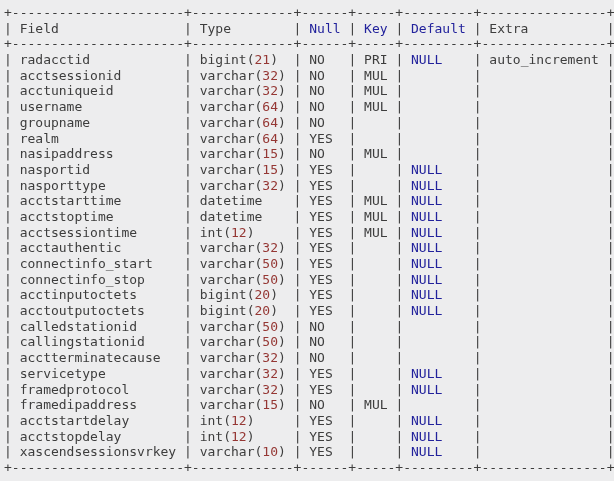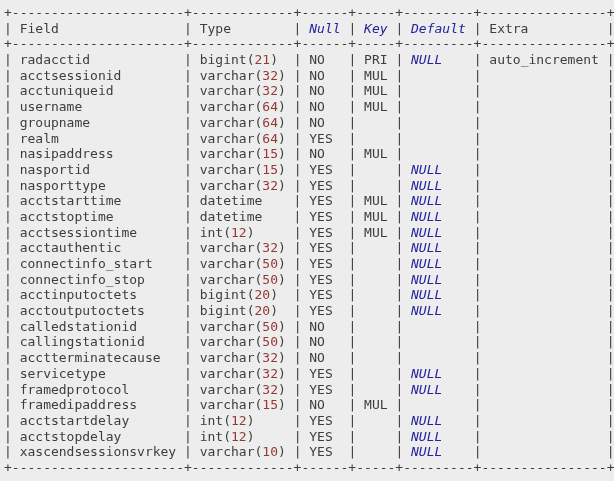--- a/index.html
+++ b/index.html
@@ -14,19 +14,19 @@
   .terminal {
     font-family: "DejaVu Sans Mono", "Liberation Mono", monospace;
     font-size: 13px;
     line-height: 15.7px;
     color: var(--text-color, #3d3d3d);
     padding: 5px 0 0 4px;
     white-space: pre;
     margin: 0;
   }
   .line { height: 15.7px; }
-  .kw  { color: var(--kw-color, #22229c); font-style: italic; }
+  .kw  { color: var(--kw-color, #22229c); }
   .num { color: var(--num-color, #953734); }
 </style>
 </head>
 <body>
 
 <pre class="terminal" id="ascii-table"><div class="line"><span>+----------------------+-------------+------+-----+---------+----------------+</span></div><div class="line"><span>| </span><span>Field                </span><span>| </span><span>Type        </span><span>| </span><span class="kw">Null</span><span> </span><span>| </span><span class="kw">Key</span><span> </span><span>| </span><span class="kw">Default</span><span> </span><span>| </span><span>Extra          </span><span>|</span></div><div class="line"><span>+----------------------+-------------+------+-----+---------+----------------+</span></div><div class="line"><span>| </span><span>radacctid            </span><span>| </span><span>bigint(</span><span class="num">21</span><span>)  </span><span>| </span><span>NO   </span><span>| </span><span>PRI </span><span>| </span><span class="kw">NULL</span><span>    </span><span>| </span><span>auto_increment </span><span>|</span></div><div class="line"><span>| </span><span>acctsessionid        </span><span>| </span><span>varchar(</span><span class="num">32</span><span>) </span><span>| </span><span>NO   </span><span>| </span><span>MUL </span><span>| </span><span>        </span><span>| </span><span>               </span><span>|</span></div><div class="line"><span>| </span><span>acctuniqueid         </span><span>| </span><span>varchar(</span><span class="num">32</span><span>) </span><span>| </span><span>NO   </span><span>| </span><span>MUL </span><span>| </span><span>        </span><span>| </span><span>               </span><span>|</span></div><div class="line"><span>| </span><span>username             </span><span>| </span><span>varchar(</span><span class="num">64</span><span>) </span><span>| </span><span>NO   </span><span>| </span><span>MUL </span><span>| </span><span>        </span><span>| </span><span>               </span><span>|</span></div><div class="line"><span>| </span><span>groupname            </span><span>| </span><span>varchar(</span><span class="num">64</span><span>) </span><span>| </span><span>NO   </span><span>| </span><span>    </span><span>| </span><span>        </span><span>| </span><span>               </span><span>|</span></div><div class="line"><span>| </span><span>realm                </span><span>| </span><span>varchar(</span><span class="num">64</span><span>) </span><span>| </span><span>YES  </span><span>| </span><span>    </span><span>| </span><span>        </span><span>| </span><span>               </span><span>|</span></div><div class="line"><span>| </span><span>nasipaddress         </span><span>| </span><span>varchar(</span><span class="num">15</span><span>) </span><span>| </span><span>NO   </span><span>| </span><span>MUL </span><span>| </span><span>        </span><span>| </span><span>               </span><span>|</span></div><div class="line"><span>| </span><span>nasportid            </span><span>| </span><span>varchar(</span><span class="num">15</span><span>) </span><span>| </span><span>YES  </span><span>| </span><span>    </span><span>| </span><span class="kw">NULL</span><span>    </span><span>| </span><span>               </span><span>|</span></div><div class="line"><span>| </span><span>nasporttype          </span><span>| </span><span>varchar(</span><span class="num">32</span><span>) </span><span>| </span><span>YES  </span><span>| </span><span>    </span><span>| </span><span class="kw">NULL</span><span>    </span><span>| </span><span>               </span><span>|</span></div><div class="line"><span>| </span><span>acctstarttime        </span><span>| </span><span>datetime    </span><span>| </span><span>YES  </span><span>| </span><span>MUL </span><span>| </span><span class="kw">NULL</span><span>    </span><span>| </span><span>               </span><span>|</span></div><div class="line"><span>| </span><span>acctstoptime         </span><span>| </span><span>datetime    </span><span>| </span><span>YES  </span><span>| </span><span>MUL </span><span>| </span><span class="kw">NULL</span><span>    </span><span>| </span><span>               </span><span>|</span></div><div class="line"><span>| </span><span>acctsessiontime      </span><span>| </span><span>int(</span><span class="num">12</span><span>)     </span><span>| </span><span>YES  </span><span>| </span><span>MUL </span><span>| </span><span class="kw">NULL</span><span>    </span><span>| </span><span>               </span><span>|</span></div><div class="line"><span>| </span><span>acctauthentic        </span><span>| </span><span>varchar(</span><span class="num">32</span><span>) </span><span>| </span><span>YES  </span><span>| </span><span>    </span><span>| </span><span class="kw">NULL</span><span>    </span><span>| </span><span>               </span><span>|</span></div><div class="line"><span>| </span><span>connectinfo_start    </span><span>| </span><span>varchar(</span><span class="num">50</span><span>) </span><span>| </span><span>YES  </span><span>| </span><span>    </span><span>| </span><span class="kw">NULL</span><span>    </span><span>| </span><span>               </span><span>|</span></div><div class="line"><span>| </span><span>connectinfo_stop     </span><span>| </span><span>varchar(</span><span class="num">50</span><span>) </span><span>| </span><span>YES  </span><span>| </span><span>    </span><span>| </span><span class="kw">NULL</span><span>    </span><span>| </span><span>               </span><span>|</span></div><div class="line"><span>| </span><span>acctinputoctets      </span><span>| </span><span>bigint(</span><span class="num">20</span><span>)  </span><span>| </span><span>YES  </span><span>| </span><span>    </span><span>| </span><span class="kw">NULL</span><span>    </span><span>| </span><span>               </span><span>|</span></div><div class="line"><span>| </span><span>acctoutputoctets     </span><span>| </span><span>bigint(</span><span class="num">20</span><span>)  </span><span>| </span><span>YES  </span><span>| </span><span>    </span><span>| </span><span class="kw">NULL</span><span>    </span><span>| </span><span>               </span><span>|</span></div><div class="line"><span>| </span><span>calledstationid      </span><span>| </span><span>varchar(</span><span class="num">50</span><span>) </span><span>| </span><span>NO   </span><span>| </span><span>    </span><span>| </span><span>        </span><span>| </span><span>               </span><span>|</span></div><div class="line"><span>| </span><span>callingstationid     </span><span>| </span><span>varchar(</span><span class="num">50</span><span>) </span><span>| </span><span>NO   </span><span>| </span><span>    </span><span>| </span><span>        </span><span>| </span><span>               </span><span>|</span></div><div class="line"><span>| </span><span>acctterminatecause   </span><span>| </span><span>varchar(</span><span class="num">32</span><span>) </span><span>| </span><span>NO   </span><span>| </span><span>    </span><span>| </span><span>        </span><span>| </span><span>               </span><span>|</span></div><div class="line"><span>| </span><span>servicetype          </span><span>| </span><span>varchar(</span><span class="num">32</span><span>) </span><span>| </span><span>YES  </span><span>| </span><span>    </span><span>| </span><span class="kw">NULL</span><span>    </span><span>| </span><span>               </span><span>|</span></div><div class="line"><span>| </span><span>framedprotocol       </span><span>| </span><span>varchar(</span><span class="num">32</span><span>) </span><span>| </span><span>YES  </span><span>| </span><span>    </span><span>| </span><span class="kw">NULL</span><span>    </span><span>| </span><span>               </span><span>|</span></div><div class="line"><span>| </span><span>framedipaddress      </span><span>| </span><span>varchar(</span><span class="num">15</span><span>) </span><span>| </span><span>NO   </span><span>| </span><span>MUL </span><span>| </span><span>        </span><span>| </span><span>               </span><span>|</span></div><div class="line"><span>| </span><span>acctstartdelay       </span><span>| </span><span>int(</span><span class="num">12</span><span>)     </span><span>| </span><span>YES  </span><span>| </span><span>    </span><span>| </span><span class="kw">NULL</span><span>    </span><span>| </span><span>               </span><span>|</span></div><div class="line"><span>| </span><span>acctstopdelay        </span><span>| </span><span>int(</span><span class="num">12</span><span>)     </span><span>| </span><span>YES  </span><span>| </span><span>    </span><span>| </span><span class="kw">NULL</span><span>    </span><span>| </span><span>               </span><span>|</span></div><div class="line"><span>| </span><span>xascendsessionsvrkey </span><span>| </span><span>varchar(</span><span class="num">10</span><span>) </span><span>| </span><span>YES  </span><span>| </span><span>    </span><span>| </span><span class="kw">NULL</span><span>    </span><span>| </span><span>               </span><span>|</span></div><div class="line"><span>+----------------------+-------------+------+-----+---------+----------------+</span></div></pre>
 
 </body></html>

